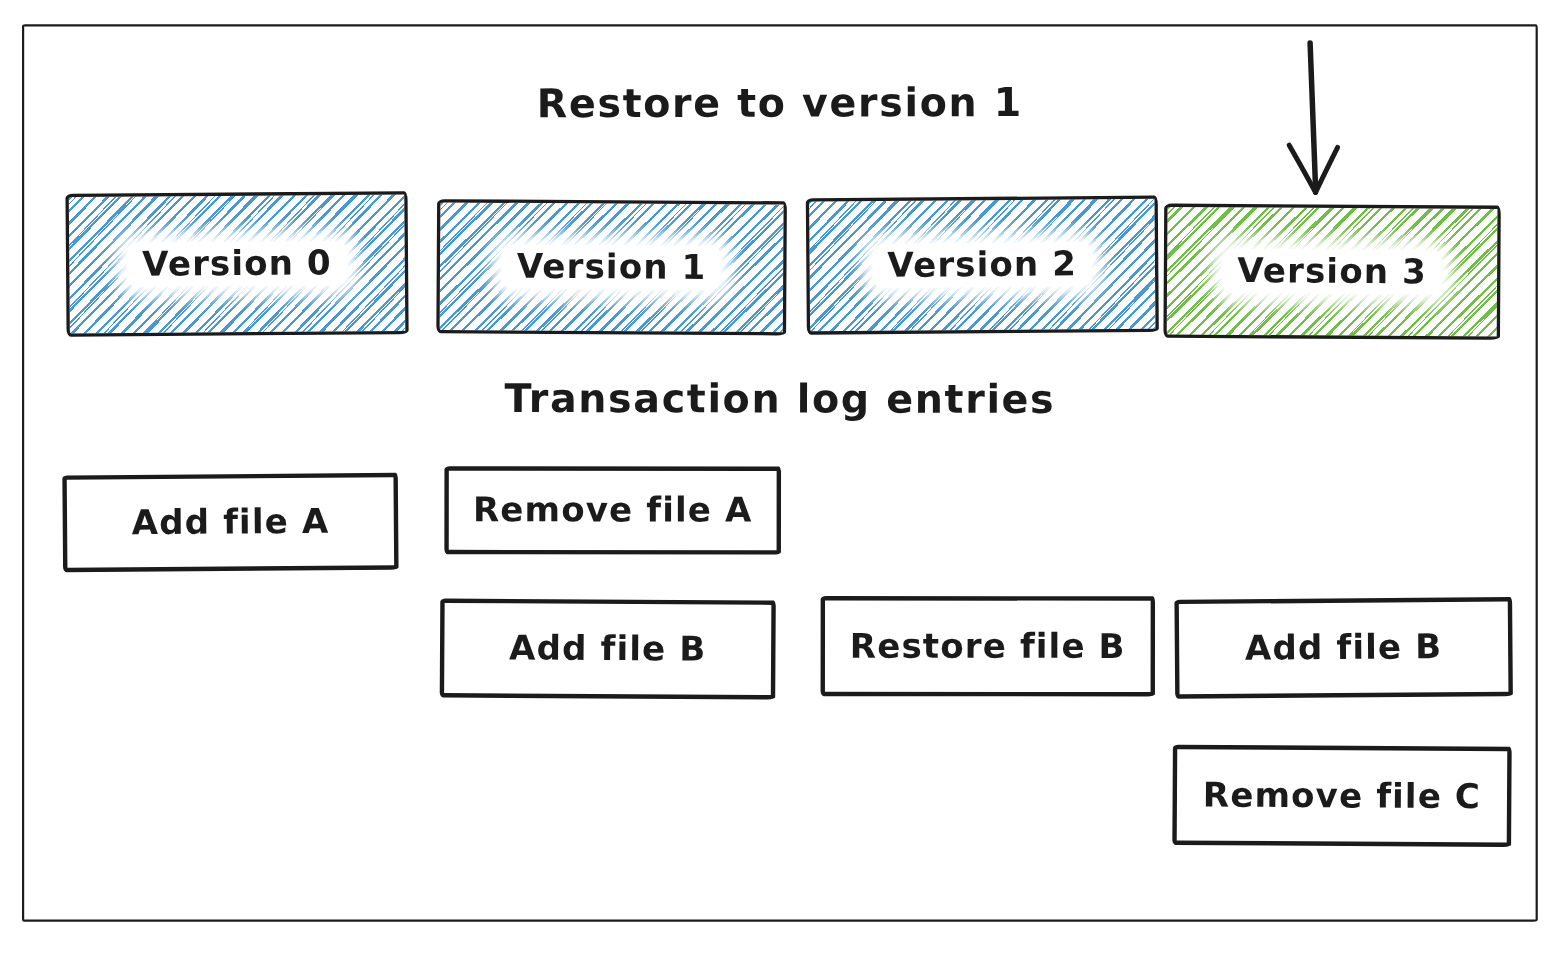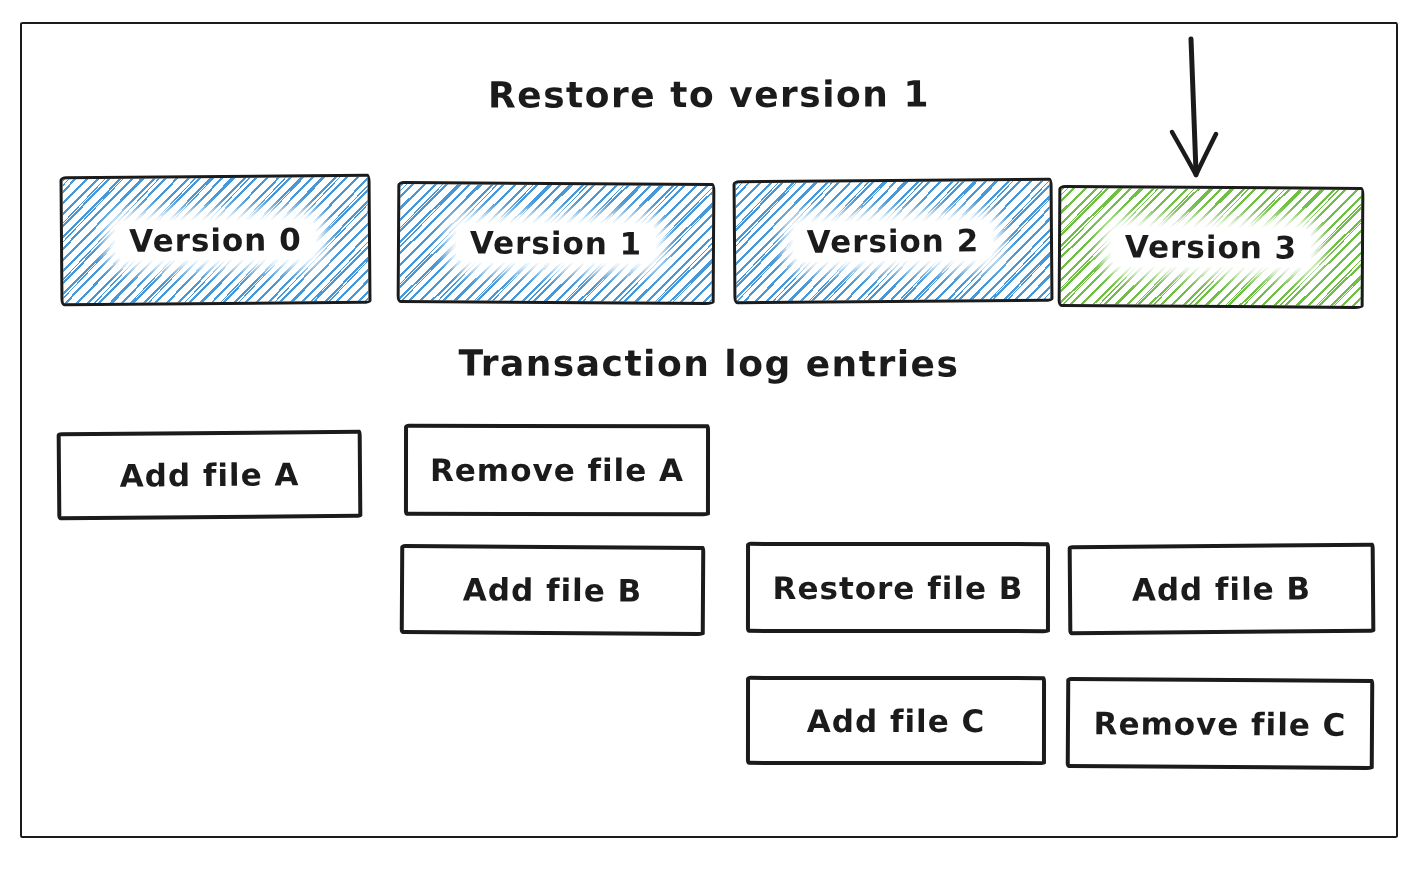--- a/index.html
+++ b/index.html
@@ -137,37 +137,34 @@
     <path d="M 14 96 C 22 110 30 124 38 139" fill="none" stroke="var(--stroke)" stroke-width="4.5" stroke-linecap="round"></path>
     <path d="M 58 98 C 51 112 44 126 38 139" fill="none" stroke="var(--stroke)" stroke-width="4.5" stroke-linecap="round"></path>
   </svg>
 
   <div class="subtitle">Transaction log entries</div>
 
   <div class="lbox r-neg" style="left:57px; top:431px; width:305px; height:88px;">
     <span>Add file A</span>
   </div>
 
-  <div class="lbox r-flat" style="left:404px; top:424px; width:306px; height:92px;">
+  <div class="lbox r-flat" style="left:404px; top:424px; width:306px; height:80px;">
     <span>Remove file A</span>
   </div>
 
   <div class="lbox r-pos" style="left:400px; top:545px; width:305px; height:90px;">
     <span>Add file B</span>
   </div>
 
   <div class="lbox r-flat" style="left:746px; top:542px; width:304px; height:91px;">
     <span>Restore file B</span>
   </div>
 
   <div class="lbox r-neg" style="left:1068px; top:544px; width:307px; height:90px;">
     <span>Add file B</span>
   </div>
 
-  <div class="lbox r-flat" style="left:746px; top:676px; width:300px; height:89px;">
-    <span>Add file C</span>
-  </div>
 
   <div class="lbox r-pos" style="left:1066px; top:678px; width:308px; height:91px;">
     <span>Remove file C</span>
   </div>
 
 </div>
 
 </body></html>

